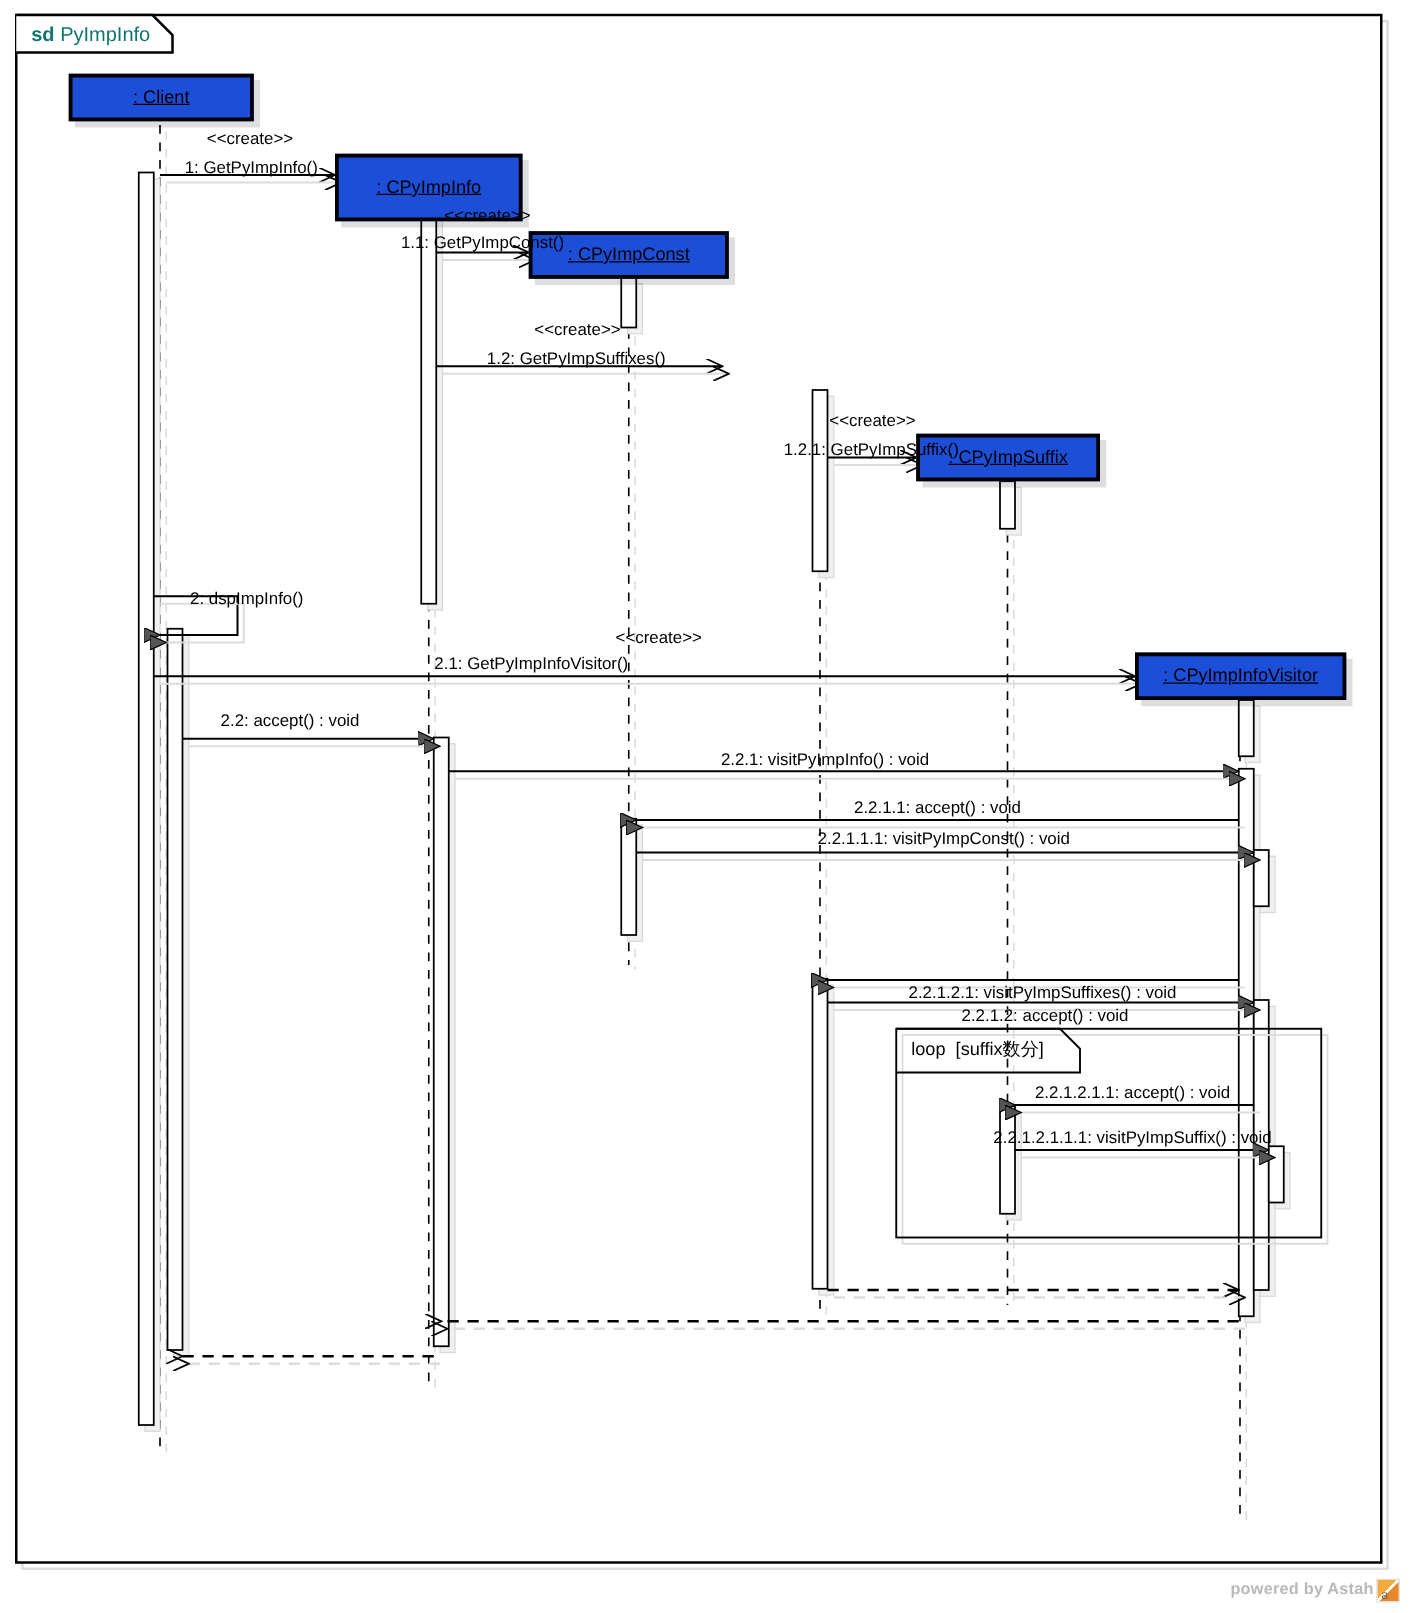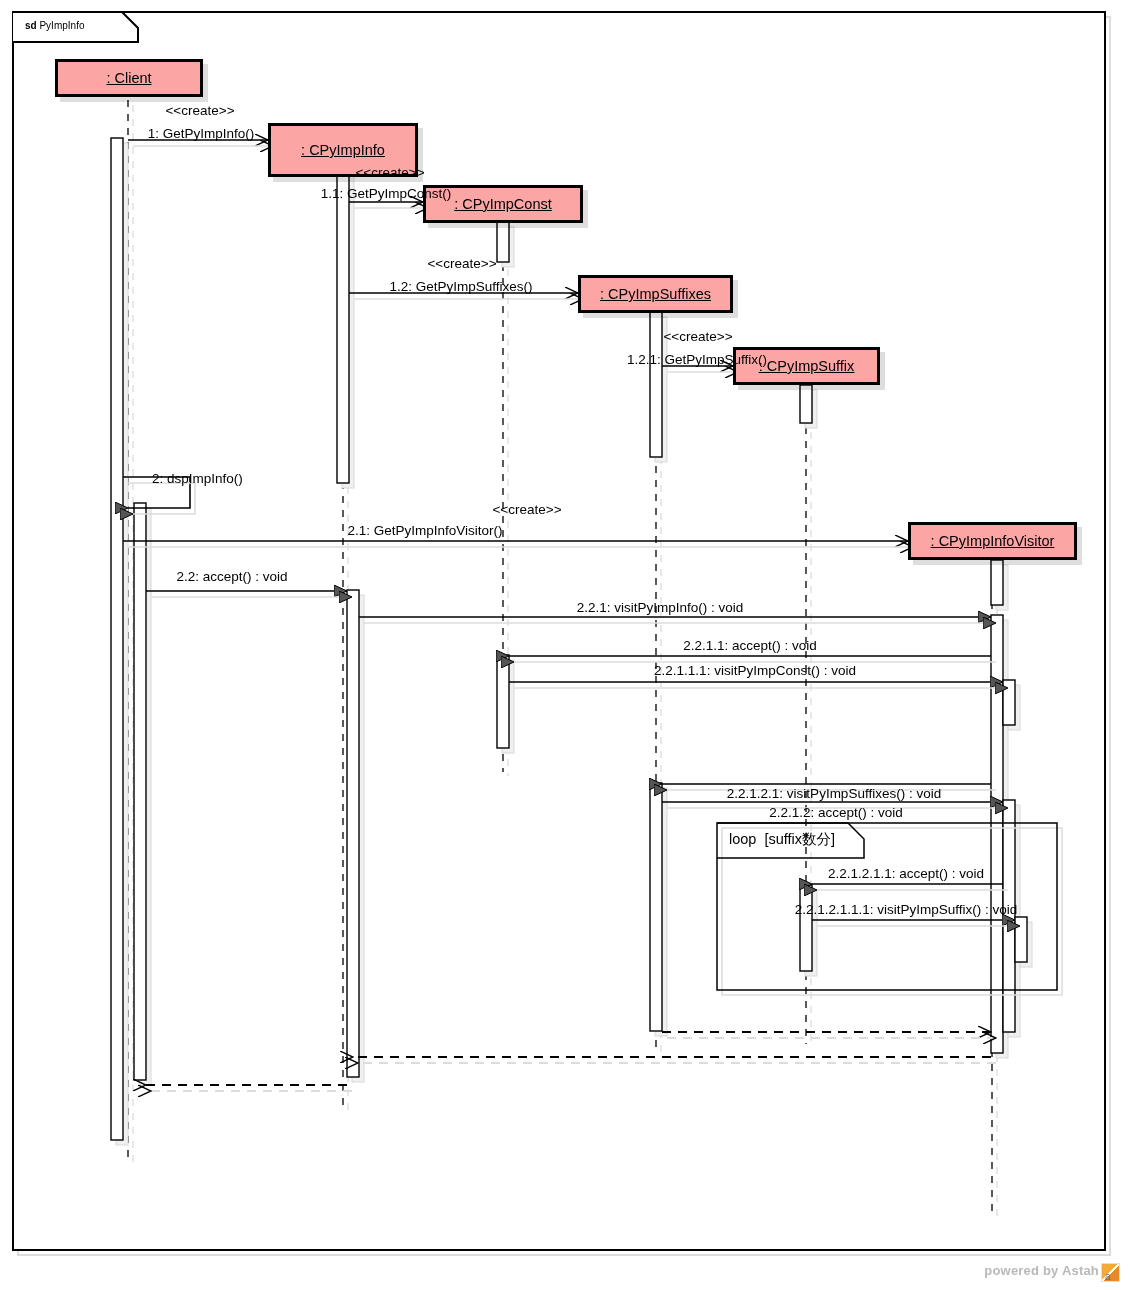--- a/index.html
+++ b/index.html
@@ -5,27 +5,27 @@
   html,body{margin:0;padding:0;background:#ffffff;}
   body{width:1130px;height:1290px;position:relative;
        font-family:"Liberation Sans","DejaVu Sans",sans-serif;
        -webkit-font-smoothing:none;}
   #canvas{position:absolute;left:0;top:0;width:1130px;height:1290px;overflow:hidden;}
   svg{position:absolute;left:0;top:0;}
 
   .lbl{position:absolute;font-size:13.5px;color:#000;white-space:nowrap;line-height:1;}
   .lbl-c{transform:translateX(-50%);}
 
-  .obox{position:absolute;background:#fca5a5;border:3px solid #000;
+  .obox{position:absolute;background:#1d4ed8;border:3px solid #000;
         box-sizing:border-box;box-shadow:5px 5px 0 rgba(0,0,0,0.13);}
   .obox span{position:absolute;left:50%;top:50%;transform:translate(-50%,-50%);
         font-size:14.5px;color:#000;text-decoration:underline;white-space:nowrap;}
 
   .framehdr{position:absolute;left:13px;top:12px;}
-  .framehdr .txt{position:absolute;left:12px;top:8px;font-size:10px;color:#000000;white-space:nowrap;}
+  .framehdr .txt{position:absolute;left:12px;top:8px;font-size:16px;color:#0f766e;white-space:nowrap;}
   .framehdr .txt b{font-weight:bold;}
 
   .loophdr{position:absolute;}
   .loophdr .txt{position:absolute;left:12px;top:7px;font-size:14.5px;color:#000;white-space:nowrap;}
 
   .wm{position:absolute;right:10px;bottom:8px;display:flex;align-items:flex-start;gap:2px;}
   .wm .t{font-size:13px;font-weight:bold;color:#b9b9b9;letter-spacing:.2px;}
   .wm .ic{width:17px;height:17px;background:
       linear-gradient(135deg,#f3a93c 0%,#f3a93c 45%,#fff 45%,#fff 55%,#e8882a 55%,#e8882a 100%);
       border:1px solid #e0e0e0;position:relative;}
@@ -183,23 +183,20 @@
   </div>
 
   <div class="obox" style="left:55px;  top:59px;  width:148px; height:38px;">
     <span>: Client</span>
   </div>
   <div class="obox" style="left:268px; top:123px; width:150px; height:54px;">
     <span>: CPyImpInfo</span>
   </div>
   <div class="obox" style="left:423px; top:185px; width:160px; height:38px;">
     <span>: CPyImpConst</span>
-  </div>
-  <div class="obox" style="left:578px; top:275px; width:155px; height:38px;">
-    <span>: CPyImpSuffixes</span>
   </div>
   <div class="obox" style="left:733px; top:347px; width:147px; height:38px;">
     <span>: CPyImpSuffix</span>
   </div>
   <div class="obox" style="left:908px; top:522px; width:169px; height:38px;">
     <span>: CPyImpInfoVisitor</span>
   </div>
 
   <div class="lbl lbl-c" style="left:200px; top:104px;">&lt;&lt;create&gt;&gt;</div>
   <div class="lbl lbl-c" style="left:390px; top:166px;">&lt;&lt;create&gt;&gt;</div>

